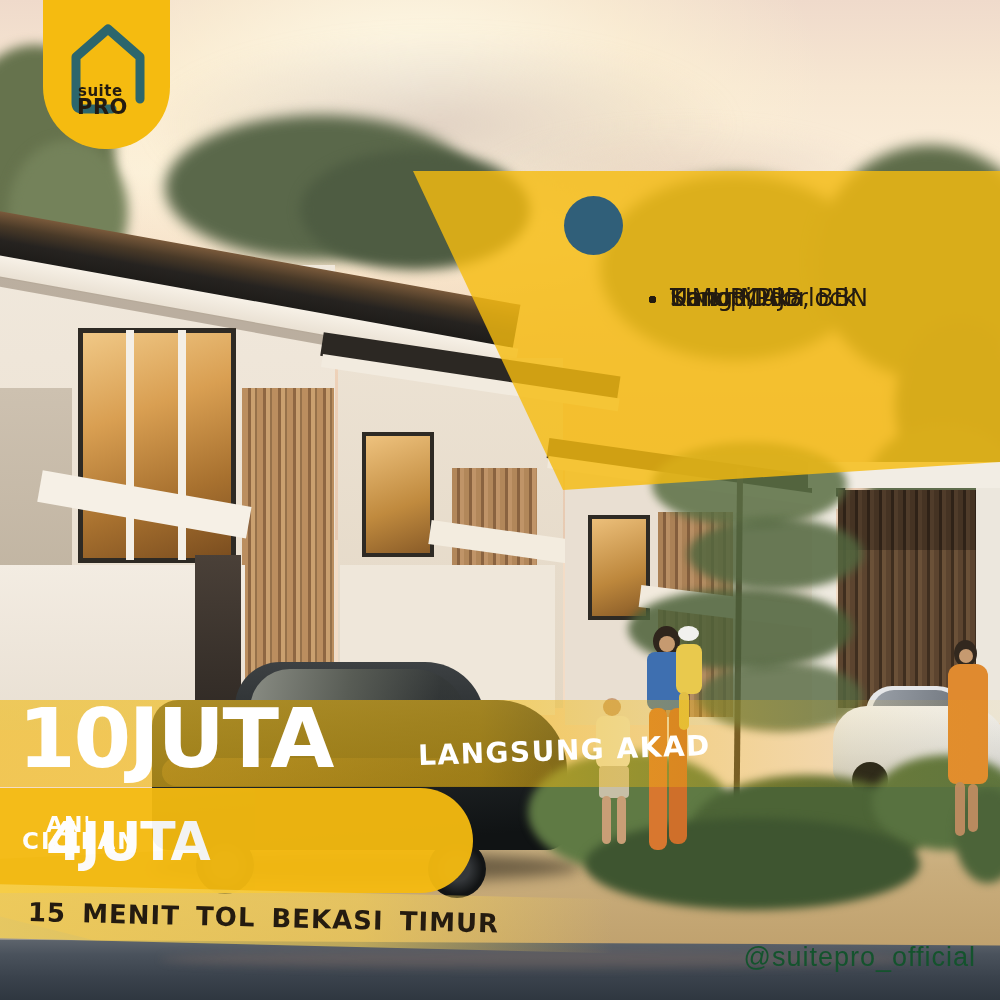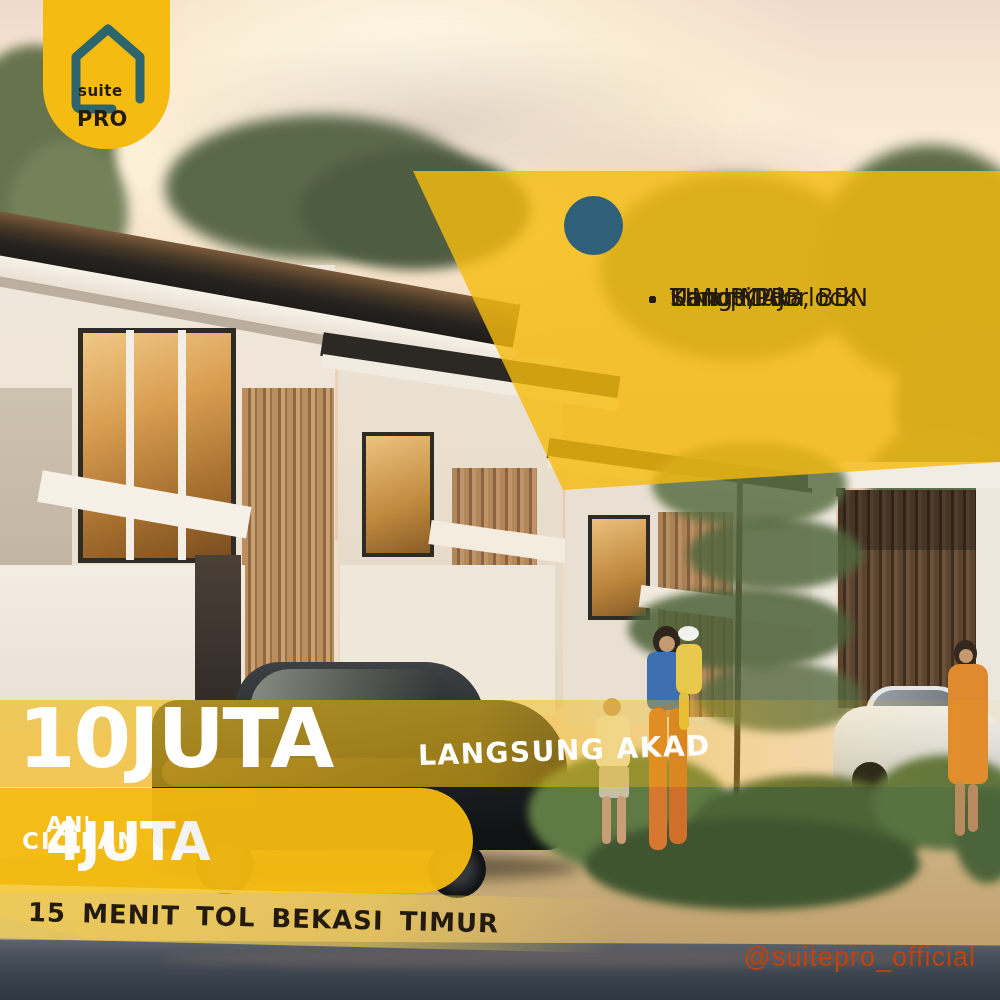--- a/index.html
+++ b/index.html
@@ -172,29 +172,29 @@
   .inst-amount{position:static;color:#fff;font-size:48px;letter-spacing:-1px;margin-left:24px;
     transform:scale(1.08,1.12);transform-origin:left center;}
   .inst-suffix{position:static;color:#fff;font-size:22px;letter-spacing:1px;margin-left:24px;
     align-self:flex-start;margin-top:24px;}
 
   .loc-strip{left:-12px;top:884px;width:680px;height:54px;transform:rotate(1.4deg);transform-origin:left center;
     background:linear-gradient(90deg,rgba(247,210,84,.8) 0%,rgba(247,210,84,.62) 55%,rgba(247,210,84,0) 92%);
     line-height:54px;padding-left:40px;font-size:26px;letter-spacing:1px;word-spacing:6px;
     color:var(--dark-text,#171008);}
 
-  .handle{right:24px;top:942px;color:#c2410c;font-size:27px;letter-spacing:1px;font-weight:400;
+  .handle{right:24px;top:942px;color:#14532d;font-size:27px;letter-spacing:1px;font-weight:400;
     font-family:"Liberation Sans",sans-serif;}
 
   
   .logo{left:43px;top:0;width:127px;height:149px;border-radius:0 0 62px 62px;
     background:var(--brand-yellow,#FBBE15);}
   .logo svg{left:13px;top:16px;width:100px;height:102px;}
   .logo-suite{left:35px;top:82px;font-size:15px;letter-spacing:.5px;color:var(--dark-text,#1b1409);}
-  .logo-pro{left:34px;top:95px;font-size:21px;letter-spacing:.5px;color:var(--dark-text,#1b1409);margin-top:12px;}
+  .logo-pro{left:34px;top:95px;font-size:21px;letter-spacing:.5px;color:var(--dark-text,#1b1409);}
 </style>
 </head>
 <body>
 
 <div id="canvas">
 
   <div>
     <div class="sky"></div>
     <div class="sunglow"></div>
     <div class="cloud1"></div>

